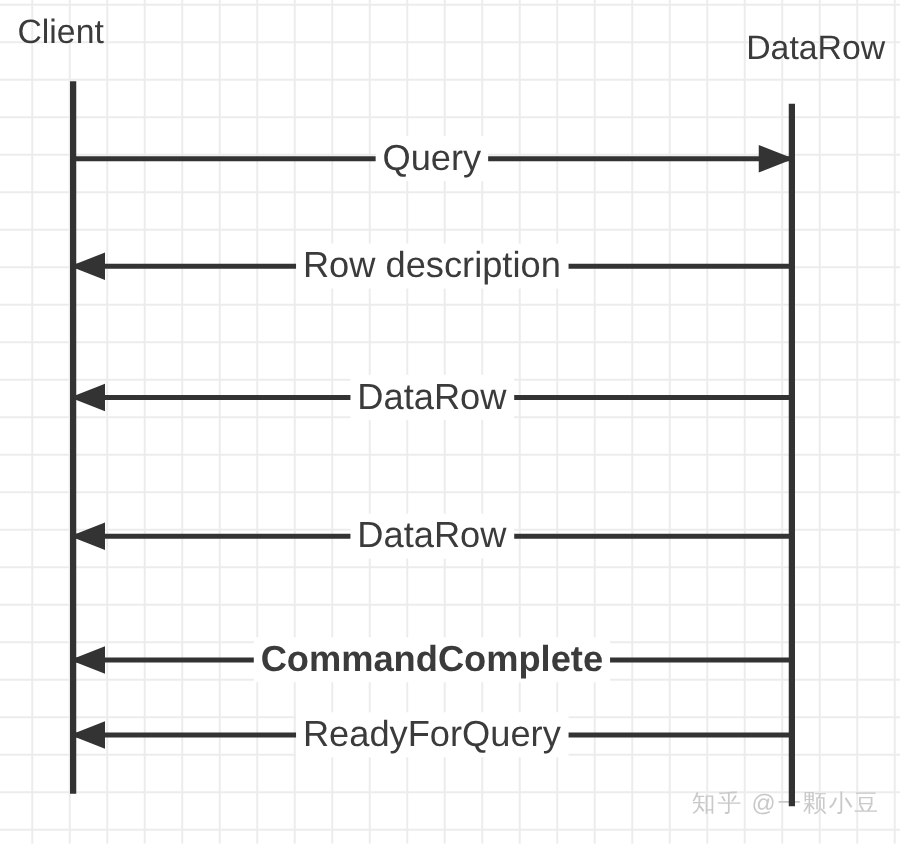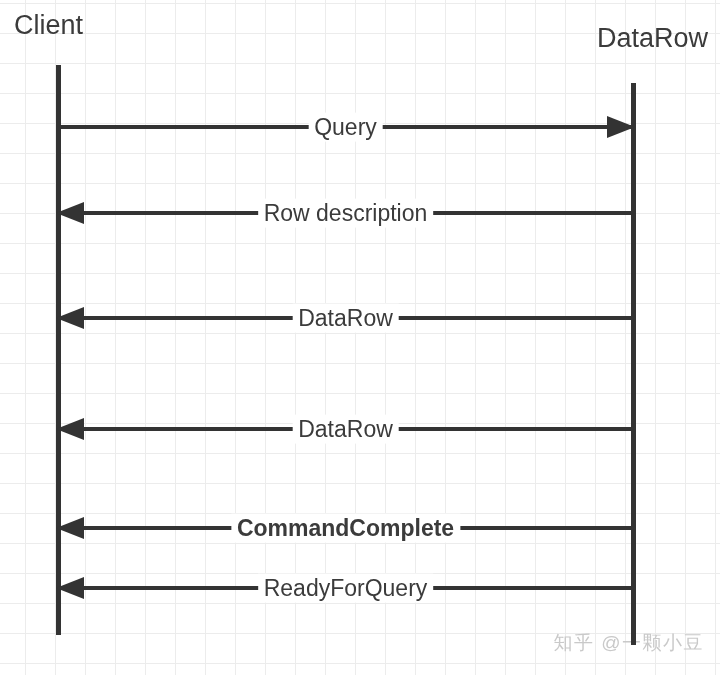--- a/index.html
+++ b/index.html
@@ -45,21 +45,21 @@
   .msg-datarow1{top:316px;}
   .msg-datarow2{top:427px;}
   .msg-cmdcomplete{top:526px;font-weight:bold;}
   .msg-readyforquery{top:586px;text-decoration:underline;}
   .msg-label{
     position:absolute;
     left:50%;top:-2px;
     transform:translate(-50%,-50%);
     background:#fff;
     padding:0 6px;
-    font-size:23px;
+    font-size:29px;
     line-height:1.25;
     color:var(--text,#3b3b3b);
     white-space:nowrap;
   }
   .arrowhead{
     position:absolute;
     top:-13px;
     width:0;height:0;
     border-top:11px solid transparent;
     border-bottom:11px solid transparent;

